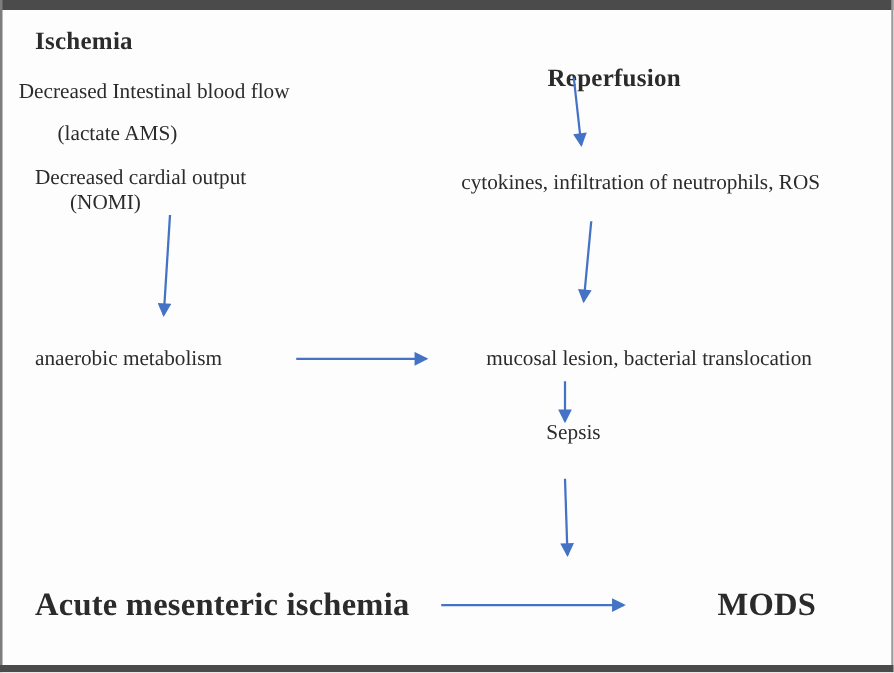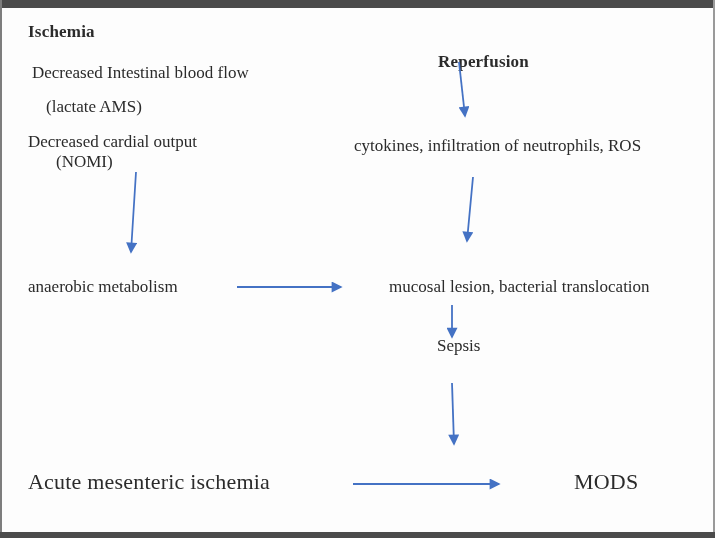--- a/index.html
+++ b/index.html
@@ -13,45 +13,45 @@
     background:#fdfdfd;
     overflow:hidden;
     font-family:"Liberation Serif","DejaVu Serif",serif;
     color:var(--text);
   }
   .bar-top{position:absolute;left:0;top:0;width:715px;height:8px;background:#4b4b4b;}
   .bar-bottom{position:absolute;left:0;bottom:0;width:715px;height:6px;background:#4b4b4b;}
   .edge-left{position:absolute;left:0;top:0;width:2px;height:538px;background:#7d7d7d;}
   .edge-right{position:absolute;right:0;top:0;width:2px;height:538px;background:#9a9a9a;}
   .txt{position:absolute;white-space:nowrap;font-size:17px;line-height:1.15;}
-  .heading{font-weight:bold;font-size:17px;letter-spacing:0.2px;}
-  .big{font-weight:normal;font-size:22px;letter-spacing:0.2px;}
+  .heading{font-weight:bold;font-size:20px;letter-spacing:0.2px;}
+  .big{font-weight:bold;font-size:26px;letter-spacing:0.2px;}
   .sup{font-size:11px;vertical-align:6px;letter-spacing:0;}
   svg.overlay{position:absolute;left:0;top:0;pointer-events:none;}
   .arrowline{stroke:var(--arrow);stroke-width:1.8;fill:none;}
   .arrowhead{fill:var(--arrow);}
 </style>
 </head>
 <body>
 
 <div id="figure">
   <div class="bar-top"></div>
   <div class="edge-left"></div>
   <div class="edge-right"></div>
   <div class="bar-bottom"></div>
 
   <div class="txt heading" style="left:28px;top:22px;">Ischemia</div>
-  <div class="txt" style="left:32px;top:63px;text-align:right;">Decreased Intestinal blood flow</div>
+  <div class="txt" style="left:15px;top:63px;text-align:right;">Decreased Intestinal blood flow</div>
   <div class="txt" style="left:46px;top:97px;">(lactate AMS)</div>
   <div class="txt" style="left:28px;top:132px;">Decreased cardial output</div>
   <div class="txt" style="left:46px;top:152px;margin-left:10px;">(NOMI)</div>
   <div class="txt" style="left:28px;top:277px;">anaerobic metabolism</div>
 
   <div class="txt heading" style="left:438px;top:22px;margin-top:30px;">Reperfusion</div>
-  <div class="txt" style="left:354px;top:136px;">cytokines, infiltration of neutrophils, ROS</div>
+  <div class="txt" style="left:369px;top:136px;">cytokines, infiltration of neutrophils, ROS</div>
   <div class="txt" style="left:389px;top:277px;text-align:center;">mucosal lesion, bacterial translocation</div>
   <div class="txt" style="left:437px;top:336px;">Sepsis</div>
 
   <div class="txt big" style="left:28px;top:469px;">Acute mesenteric ischemia</div>
   <div class="txt big" style="left:574px;top:469px;">MODS</div>
 
   <svg class="overlay" width="715" height="538" viewBox="0 0 715 538">
     <defs>
       <marker id="ah" markerUnits="userSpaceOnUse" markerWidth="12" markerHeight="11" viewBox="0 0 10 10" refX="8.5" refY="5" orient="auto">
         <path class="arrowhead" d="M0,0 L10,5 L0,10 z"></path>

